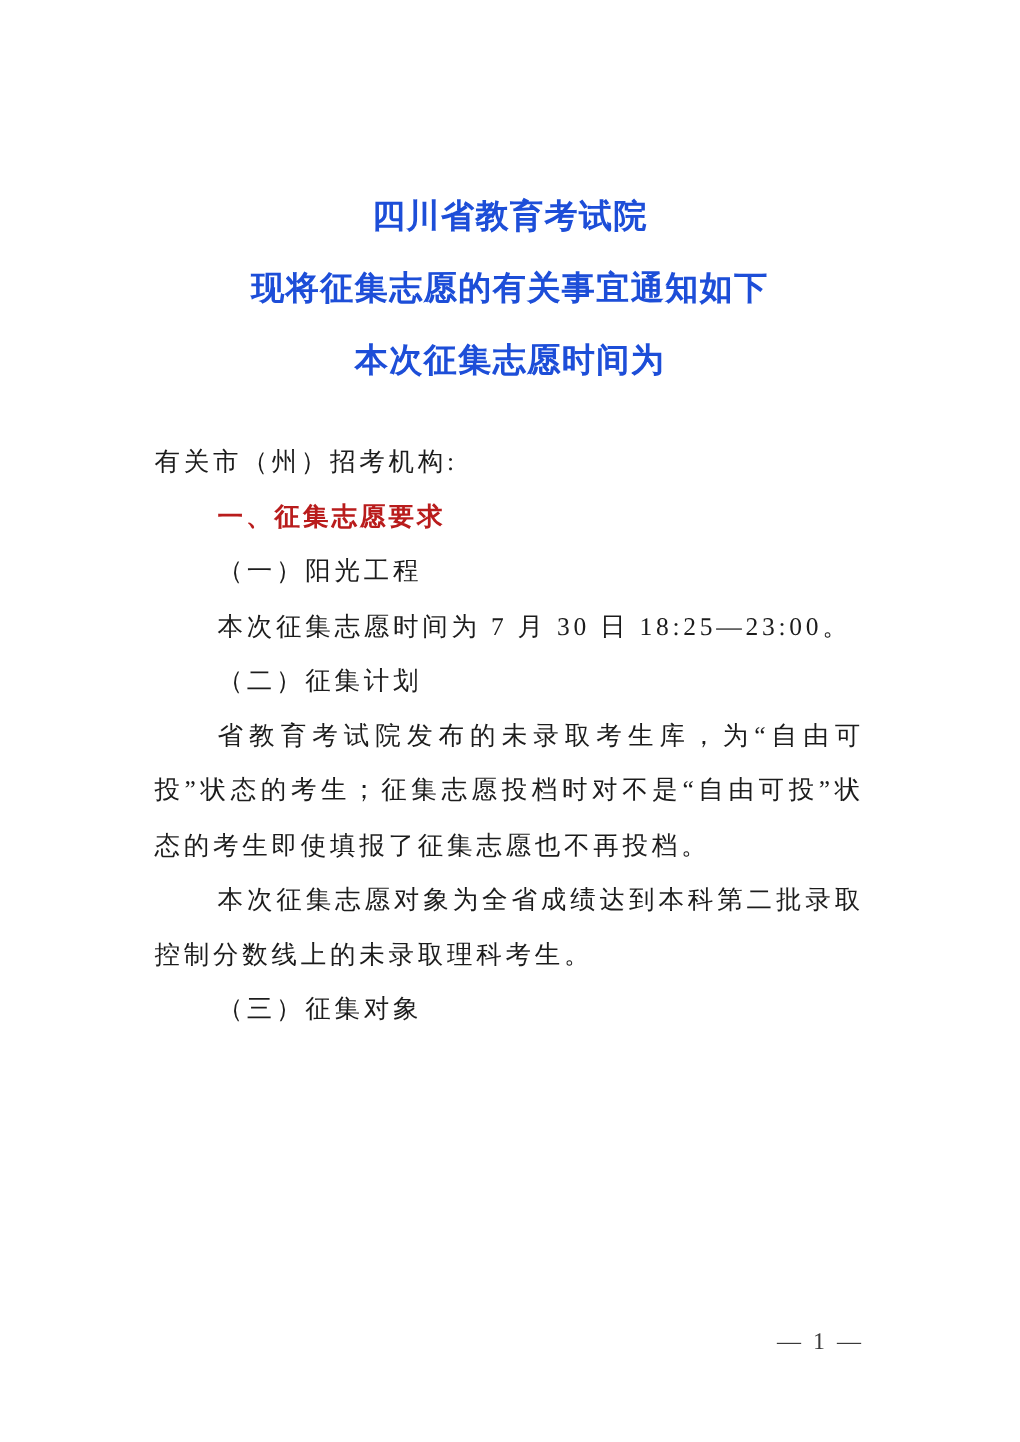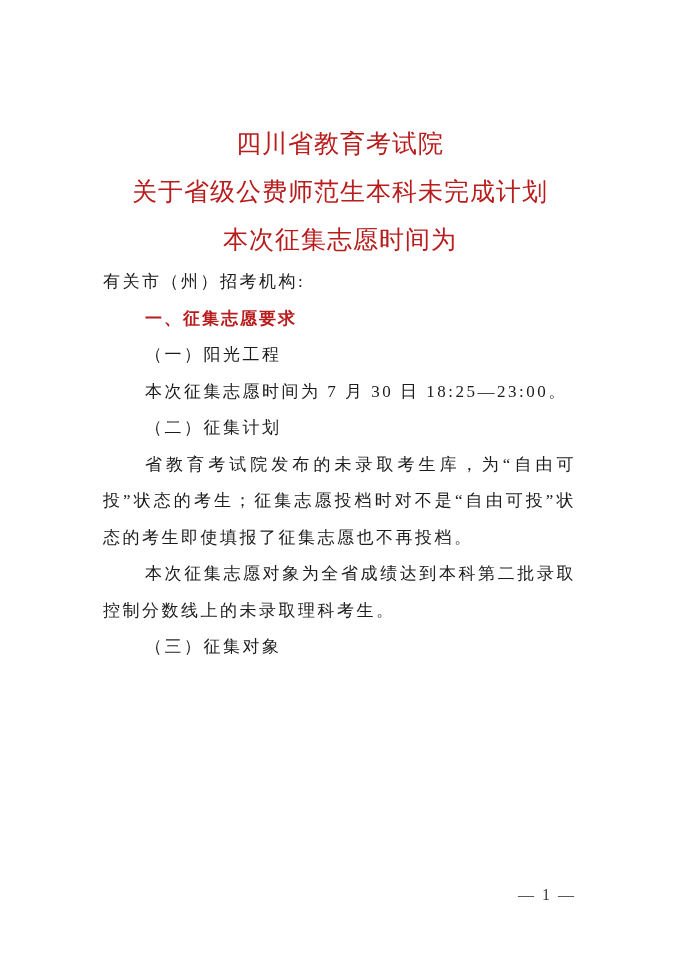--- a/index.html
+++ b/index.html
@@ -14,28 +14,29 @@
     background: #ffffff;
     overflow: hidden;
     font-family: "Liberation Serif", "DejaVu Serif", serif;
     color: #1c1c1c;
   }
   .title-block {
     padding-top: 120px;
     text-align: center;
   }
   .title-line {
-    font-size: 25px;
-    font-weight: 400;
+    font-size: 22px;
+    font-weight: 700;
     line-height: 48px;
     letter-spacing: 1px;
     font-family: "Liberation Serif", "DejaVu Serif", serif;
-    color: #b91c1c;
+    color: #1d4ed8;
   }
   .body-block {
+    margin-top: 26px;
     padding-left: 103px;
     padding-right: 104px;
     font-size: 17px;
     line-height: 36.5px;
     letter-spacing: 2.5px;
     text-align: justify;
     text-justify: inter-character;
   }
   .para {
     margin: 0;
@@ -59,21 +60,21 @@
     font-family: "Liberation Serif", "DejaVu Serif", serif;
   }
 </style>
 </head>
 <body>
 
 <div class="page">
 
   <div class="title-block">
     <div class="title-line">四川省教育考试院</div>
-    <div class="title-line">关于省级公费师范生本科未完成计划</div>
+    <div class="title-line">现将征集志愿的有关事宜通知如下</div>
     <div class="title-line">本次征集志愿时间为</div>
   </div>
 
   <div class="body-block">
     <p class="para">有关市（州）招考机构:</p>
     <p class="para indent heading-bold">一、征集志愿要求</p>
     <p class="para indent">（一）阳光工程</p>
     <p class="para indent">本次征集志愿时间为 7 月 30 日 18:25—23:00。</p>
     <p class="para indent">（二）征集计划</p>
     <p class="para indent">省教育考试院发布的未录取考生库，为“自由可投”状态的考生；征集志愿投档时对不是“自由可投”状态的考生即使填报了征集志愿也不再投档。</p>

